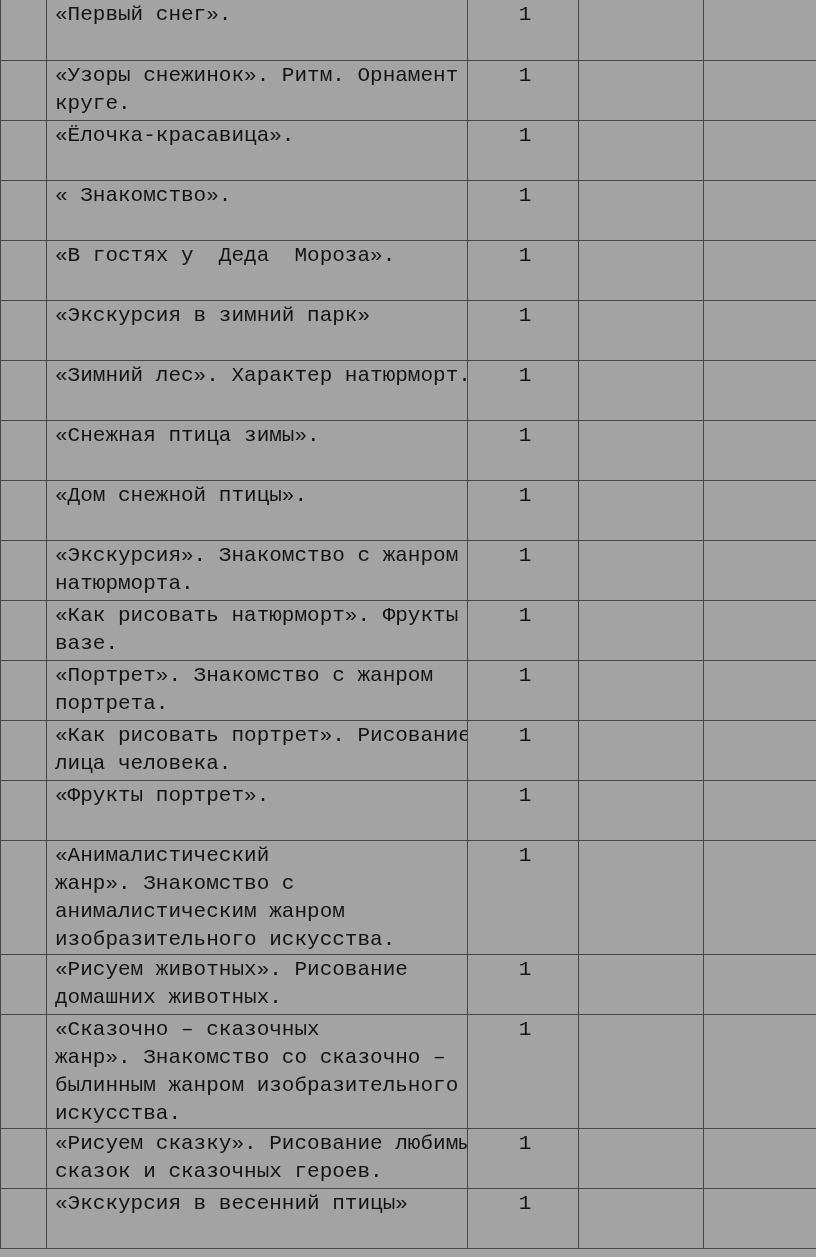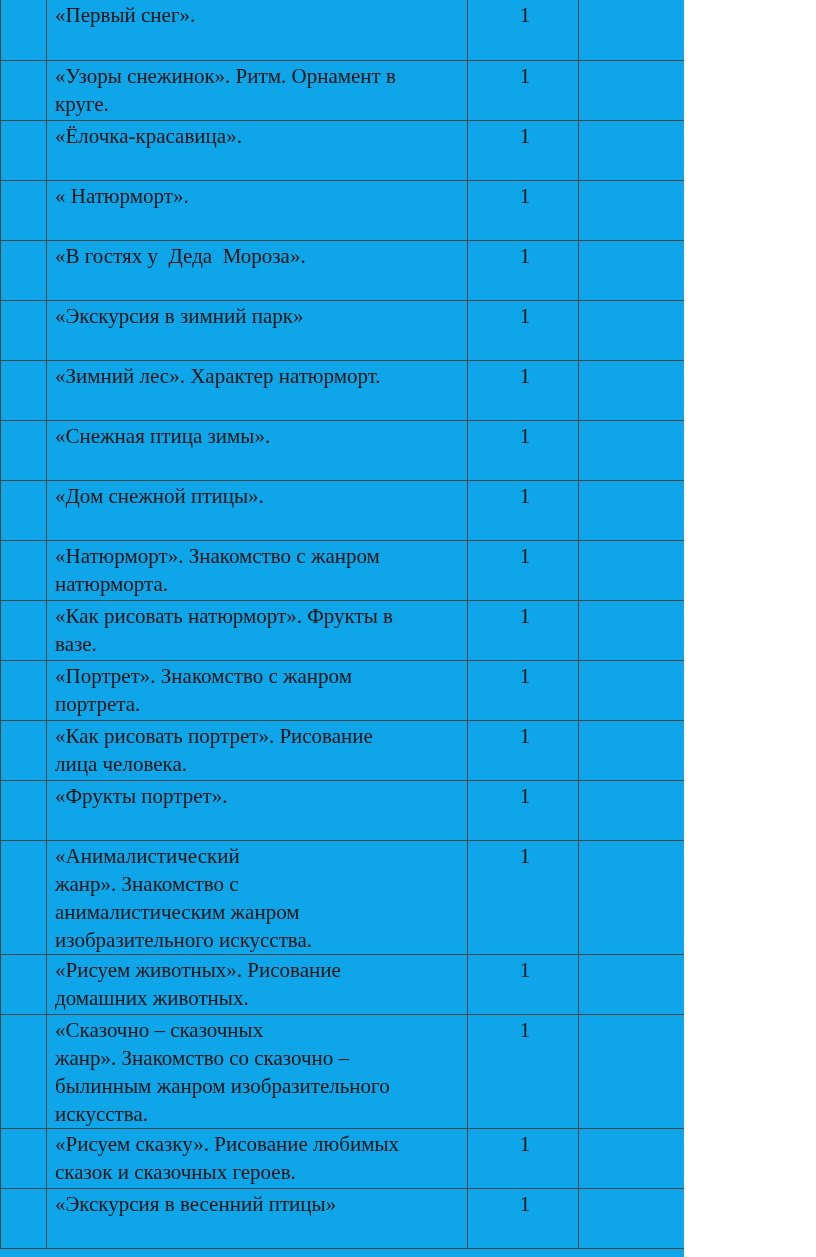--- a/index.html
+++ b/index.html
@@ -1,22 +1,22 @@
 <!DOCTYPE html>
 <html><head>
 <meta charset="utf-8">
 <style>
   html, body { margin: 0; padding: 0; background: #ffffff; }
   .page {
     position: relative;
-    width: 684px;
+    width: 816px;
     height: 1257px;
-    background: #0ea5e9;
+    background: #a3a3a3;
     overflow: hidden;
-    font-family: Liberation Serif, serif;
+    font-family: Liberation Mono, monospace;
     color: #141414;
   }
   table.lessons {
     position: absolute;
     left: 0;
     top: 0;
     width: 833px;            
     border-collapse: collapse;
     table-layout: fixed;
   }
@@ -65,21 +65,21 @@
   </tr>
         <tr>
     <td class="col-num"></td>
     <td class="col-title">«Ёлочка-красавица».</td>
     <td class="col-hours">1</td>
     <td class="col-empty"></td>
     <td class="col-empty"></td>
   </tr>
         <tr>
     <td class="col-num"></td>
-    <td class="col-title">« Натюрморт».</td>
+    <td class="col-title">« Знакомство».</td>
     <td class="col-hours">1</td>
     <td class="col-empty"></td>
     <td class="col-empty"></td>
   </tr>
         <tr>
     <td class="col-num"></td>
     <td class="col-title">«В гостях у  Деда  Мороза».</td>
     <td class="col-hours">1</td>
     <td class="col-empty"></td>
     <td class="col-empty"></td>
@@ -107,21 +107,21 @@
   </tr>
         <tr>
     <td class="col-num"></td>
     <td class="col-title">«Дом снежной птицы».</td>
     <td class="col-hours">1</td>
     <td class="col-empty"></td>
     <td class="col-empty"></td>
   </tr>
         <tr>
     <td class="col-num"></td>
-    <td class="col-title">«Натюрморт». Знакомство с жанром
+    <td class="col-title">«Экскурсия». Знакомство с жанром
 натюрморта.</td>
     <td class="col-hours">1</td>
     <td class="col-empty"></td>
     <td class="col-empty"></td>
   </tr>
         <tr>
     <td class="col-num"></td>
     <td class="col-title">«Как рисовать натюрморт». Фрукты в
 вазе.</td>
     <td class="col-hours">1</td>

